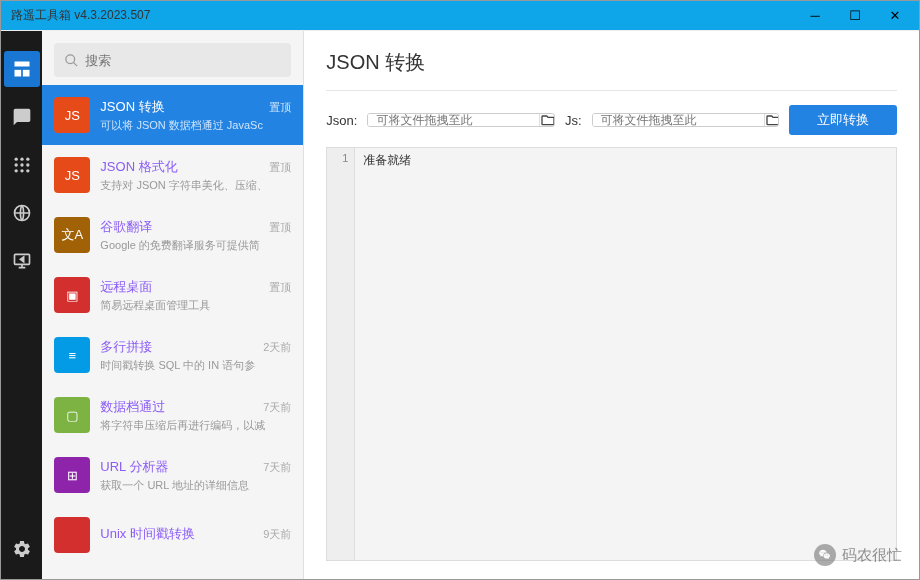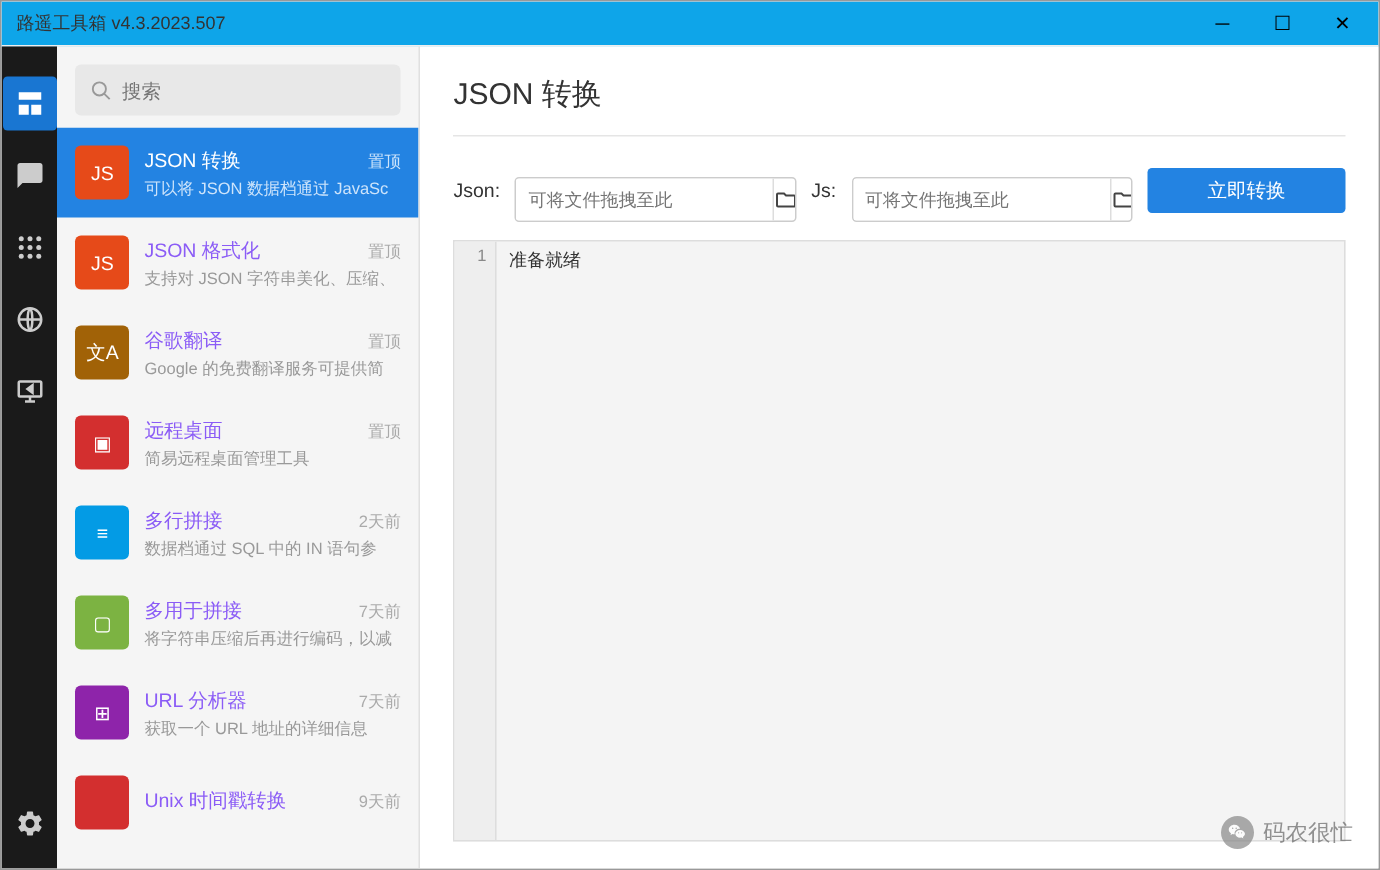--- a/index.html
+++ b/index.html
@@ -33,25 +33,25 @@
 .tool-desc { font-size: 11px; color: #999; white-space: nowrap; overflow: hidden; text-overflow: ellipsis; margin-top: 2px; }
 .tool-item.selected .tool-title { color: #fff; }
 .tool-item.selected .tool-badge { color: #cde4fb; }
 .tool-item.selected .tool-desc { color: #cde4fb; }
 
 .content { flex: 1; display: flex; flex-direction: column; background: #fff; }
 .content-header { padding: 18px 22px 14px 22px; font-size: 20px; color: #333; }
 .content-divider { height: 1px; background: #e5e5e5; margin: 0 22px; }
 .content-controls { display: flex; align-items: center; gap: 10px; padding: 14px 22px 12px 22px; }
 .ctrl-label { font-size: 13px; color: #333; }
-.file-input-group { flex: 1; display: flex; border: 1px solid #ccc; border-radius: 3px; height: 30px; overflow: hidden; margin-top: 13px; }
+.file-input-group { flex: 1; display: flex; border: 1px solid #ccc; border-radius: 3px; height: 14px; overflow: hidden; }
 .file-input { flex: 1; border: none; outline: none; padding: 0 8px; font-size: 12px; color: #999; }
 .file-btn { width: 34px; display: flex; align-items: center; justify-content: center; cursor: pointer; border-left: 1px solid #ddd; }
 .file-btn svg { width: 16px; height: 16px; }
-.convert-btn { background: #2383e2; color: #fff; border: none; border-radius: 3px; height: 30px; padding: 0 40px; font-size: 13px; cursor: pointer; }
+.convert-btn { background: #2383e2; color: #fff; border: none; border-radius: 3px; height: 30px; padding: 0 28px; font-size: 13px; cursor: pointer; }
 .editor-area { flex: 1; margin: 0 22px 18px 22px; border: 1px solid #ddd; display: flex; background: #f4f4f4; overflow: hidden; }
 .gutter { width: 28px; background: #eee; text-align: right; padding: 4px 6px 0 0; font-size: 11px; color: #888; border-right: 1px solid #ddd; }
 .editor-text { flex: 1; padding: 4px 8px; font-size: 12px; color: #333; }
 
 .watermark { position: absolute; right: 18px; bottom: 14px; display: flex; align-items: center; gap: 6px; color: #666; font-size: 15px; opacity: 0.7; pointer-events: none; }
 .watermark-icon { width: 22px; height: 22px; border-radius: 50%; background: #888; display: flex; align-items: center; justify-content: center; }
 .watermark-icon svg { width: 14px; height: 14px; fill: #fff; }
 </style>
 </head>
 <body>
@@ -161,28 +161,28 @@
       <div class="tool-desc">简易远程桌面管理工具</div>
     </div>
         </div>
         <div class="tool-item">
     <div class="tool-icon" style="background:#039be5">≡</div>
     <div class="tool-text">
       <div class="tool-title-row">
         <div class="tool-title">多行拼接</div>
         <div class="tool-badge">2天前</div>
       </div>
-      <div class="tool-desc">数据档通过 SQL 中的 IN 语句参</div>
+      <div class="tool-desc">时间戳转换 SQL 中的 IN 语句参</div>
     </div>
         </div>
         <div class="tool-item">
     <div class="tool-icon" style="background:#7cb342">▢</div>
     <div class="tool-text">
       <div class="tool-title-row">
-        <div class="tool-title">多用于拼接</div>
+        <div class="tool-title">数据档通过</div>
         <div class="tool-badge">7天前</div>
       </div>
       <div class="tool-desc">将字符串压缩后再进行编码，以减</div>
     </div>
         </div>
         <div class="tool-item">
     <div class="tool-icon" style="background:#8e24aa">⊞</div>
     <div class="tool-text">
       <div class="tool-title-row">
         <div class="tool-title">URL 分析器</div>

